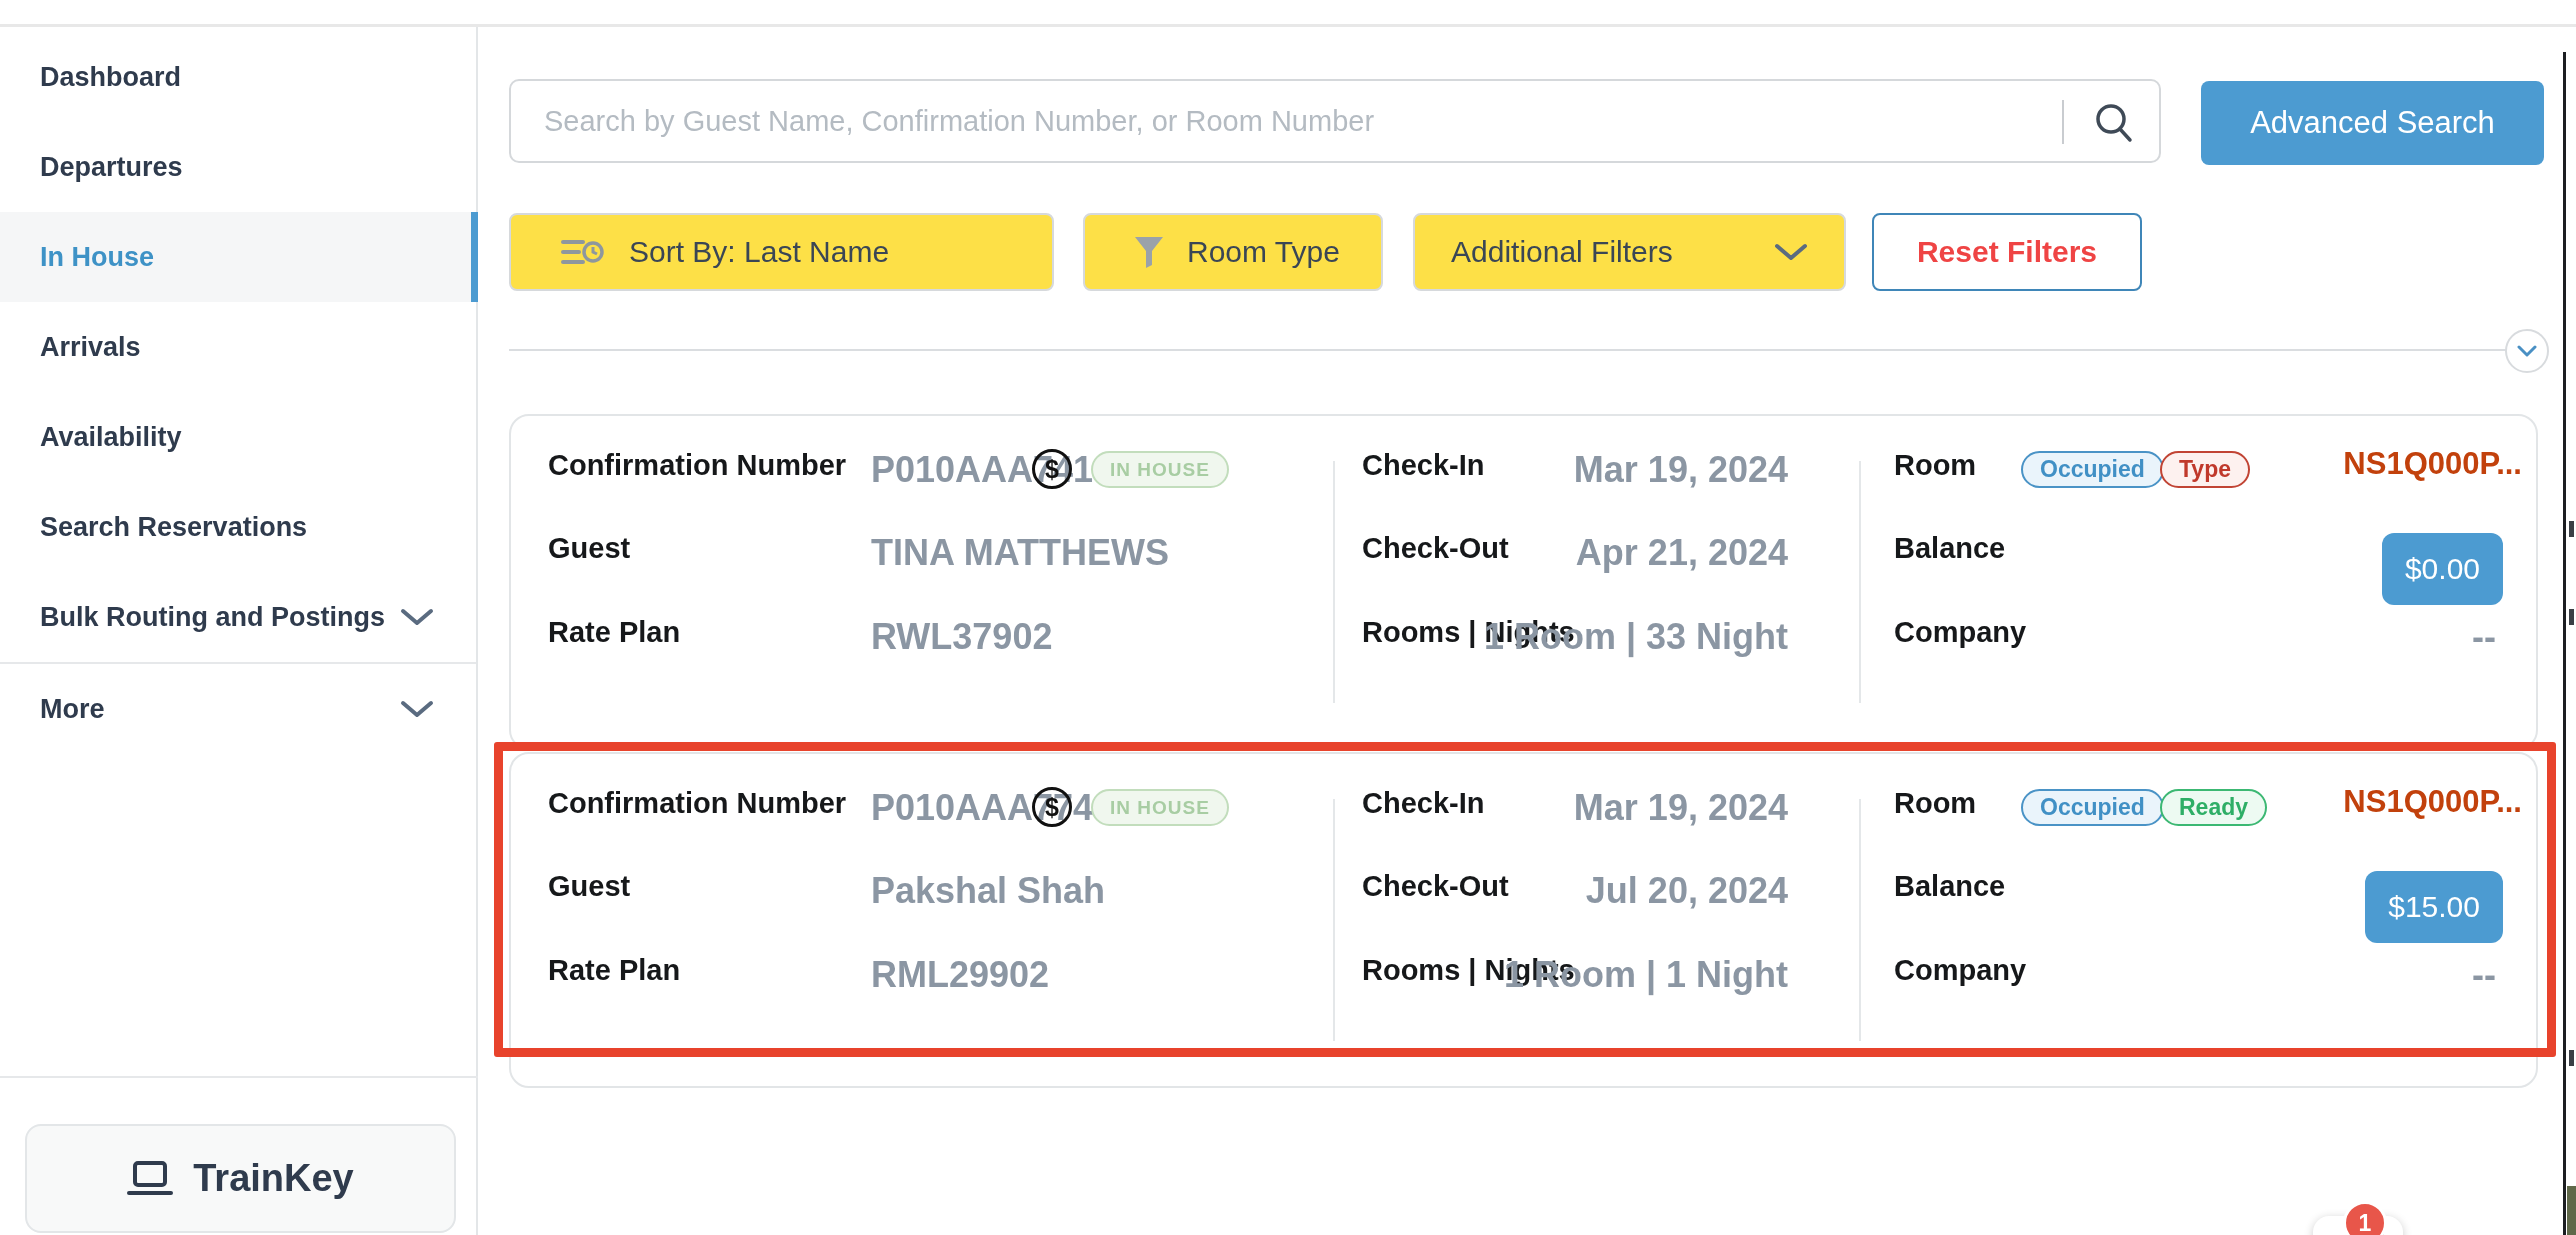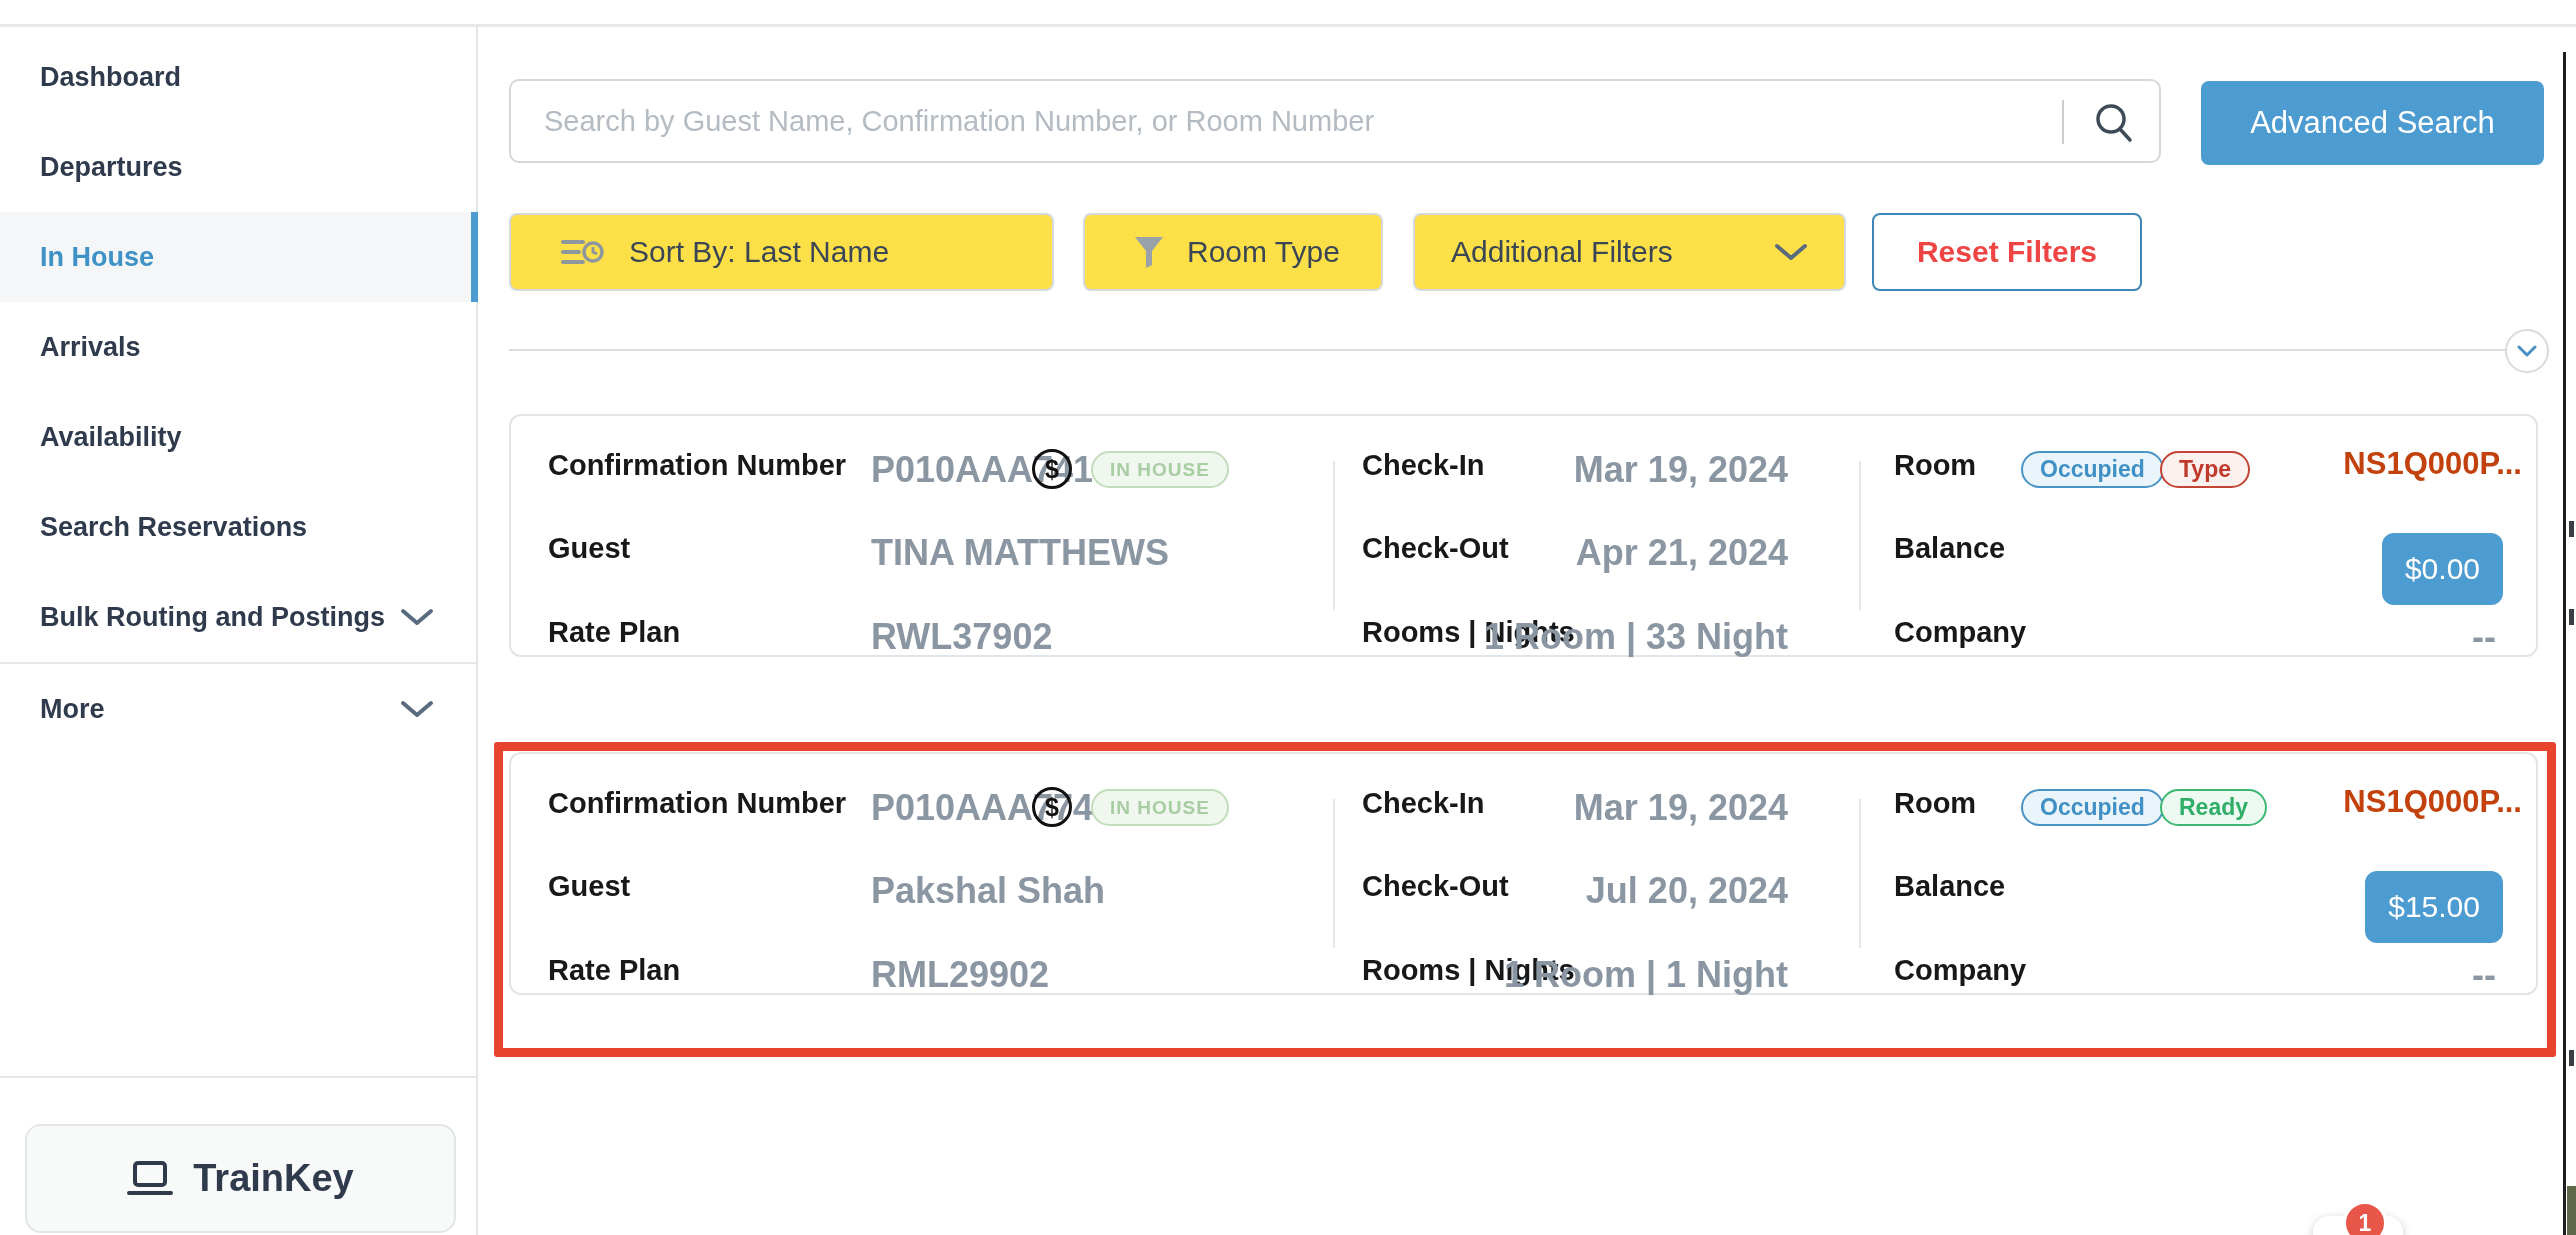--- a/index.html
+++ b/index.html
@@ -42,21 +42,21 @@
   .sort-icon { width:44px; height:34px; }
   .funnel-icon { width:32px; height:34px; }
 
   
   .collapse-line { position:absolute; left:509px; top:325px; width:2001px; height:2px; background:#dadde0; }
   .collapse-circle { position:absolute; left:2505px; top:305px; width:44px; height:44px; border:2px solid #d8dbde; border-radius:50%; background:#fff; display:flex; align-items:center; justify-content:center; cursor:pointer; }
   .collapse-circle svg { width:20px; height:12px; }
   .collapse-circle polyline { fill:none; stroke:#4a90c4; stroke-width:3; stroke-linecap:round; stroke-linejoin:round; }
 
   
-  .res-card { position:absolute; left:509px; width:2029px; height:243px; background:#fff; border:2px solid #e2e5e7; border-radius:12px; }
+  .res-card { position:absolute; left:509px; width:2029px; height:336px; background:#fff; border:2px solid #e2e5e7; border-radius:20px; }
   .card-1 { top:390px; }
   .card-2 { top:728px; }
   .row-label { position:absolute; font-size:29px; font-weight:700; color:#16181a; white-space:nowrap; }
   .row-value { position:absolute; font-size:36px; font-weight:600; color:#8b96a3; white-space:nowrap; }
   .r1 { top:33px; } .r2 { top:116px; } .r3 { top:200px; }
   .col-left-label { left:37px; }
   .col-left-value { left:360px; }
   .col-mid-label { left:851px; }
   .col-mid-value { right:748px; }
   .col-right-label { left:1383px; }

